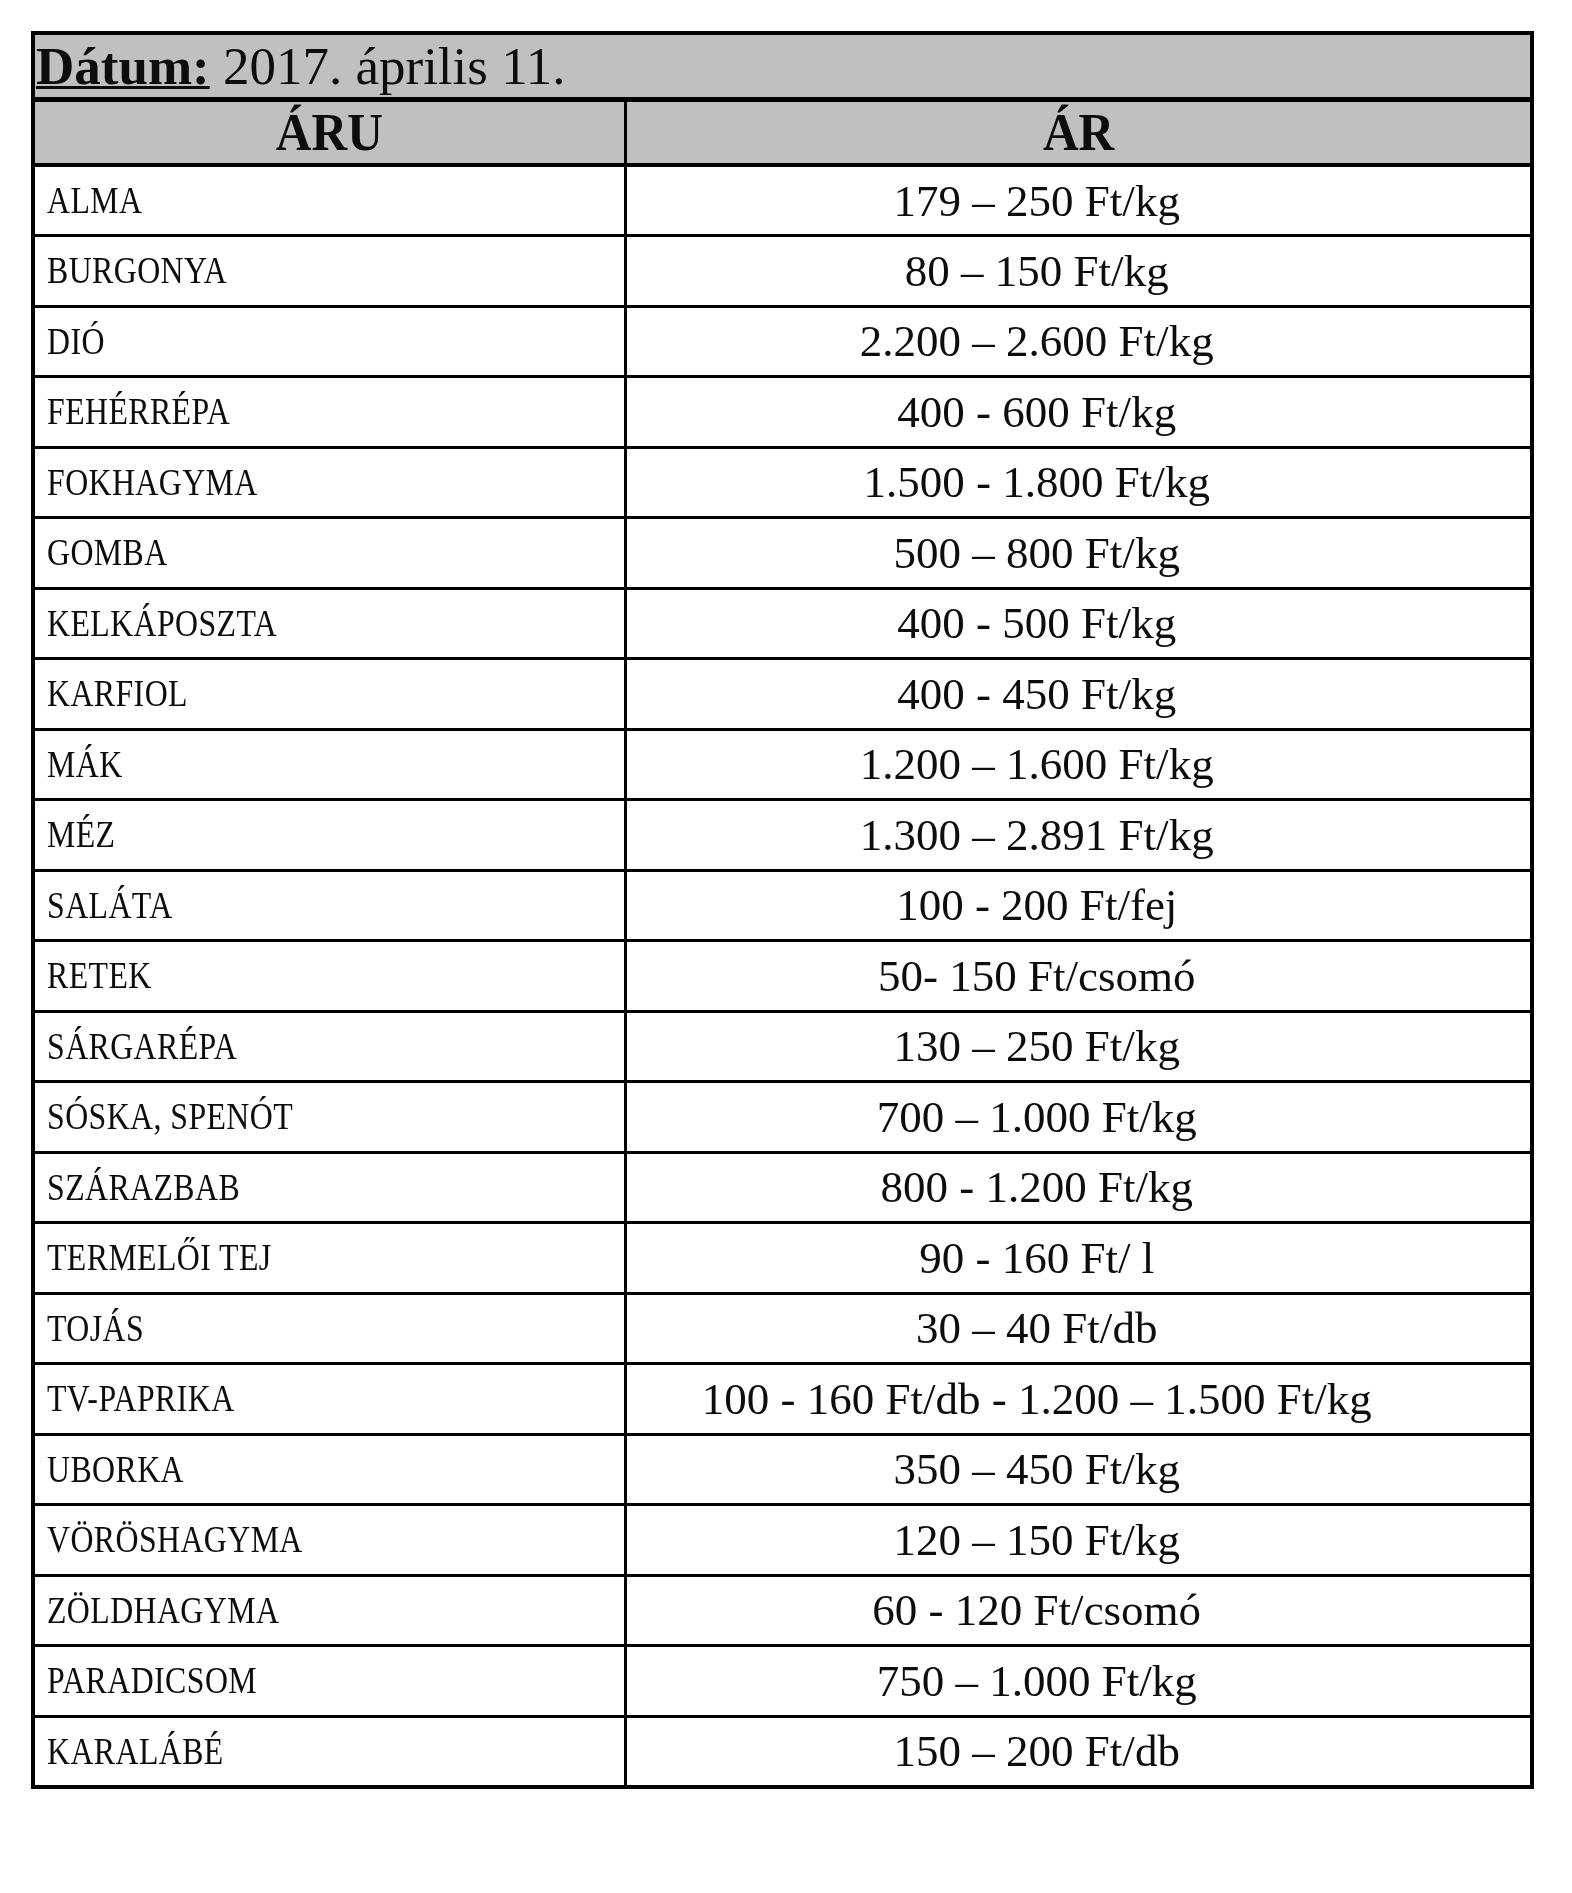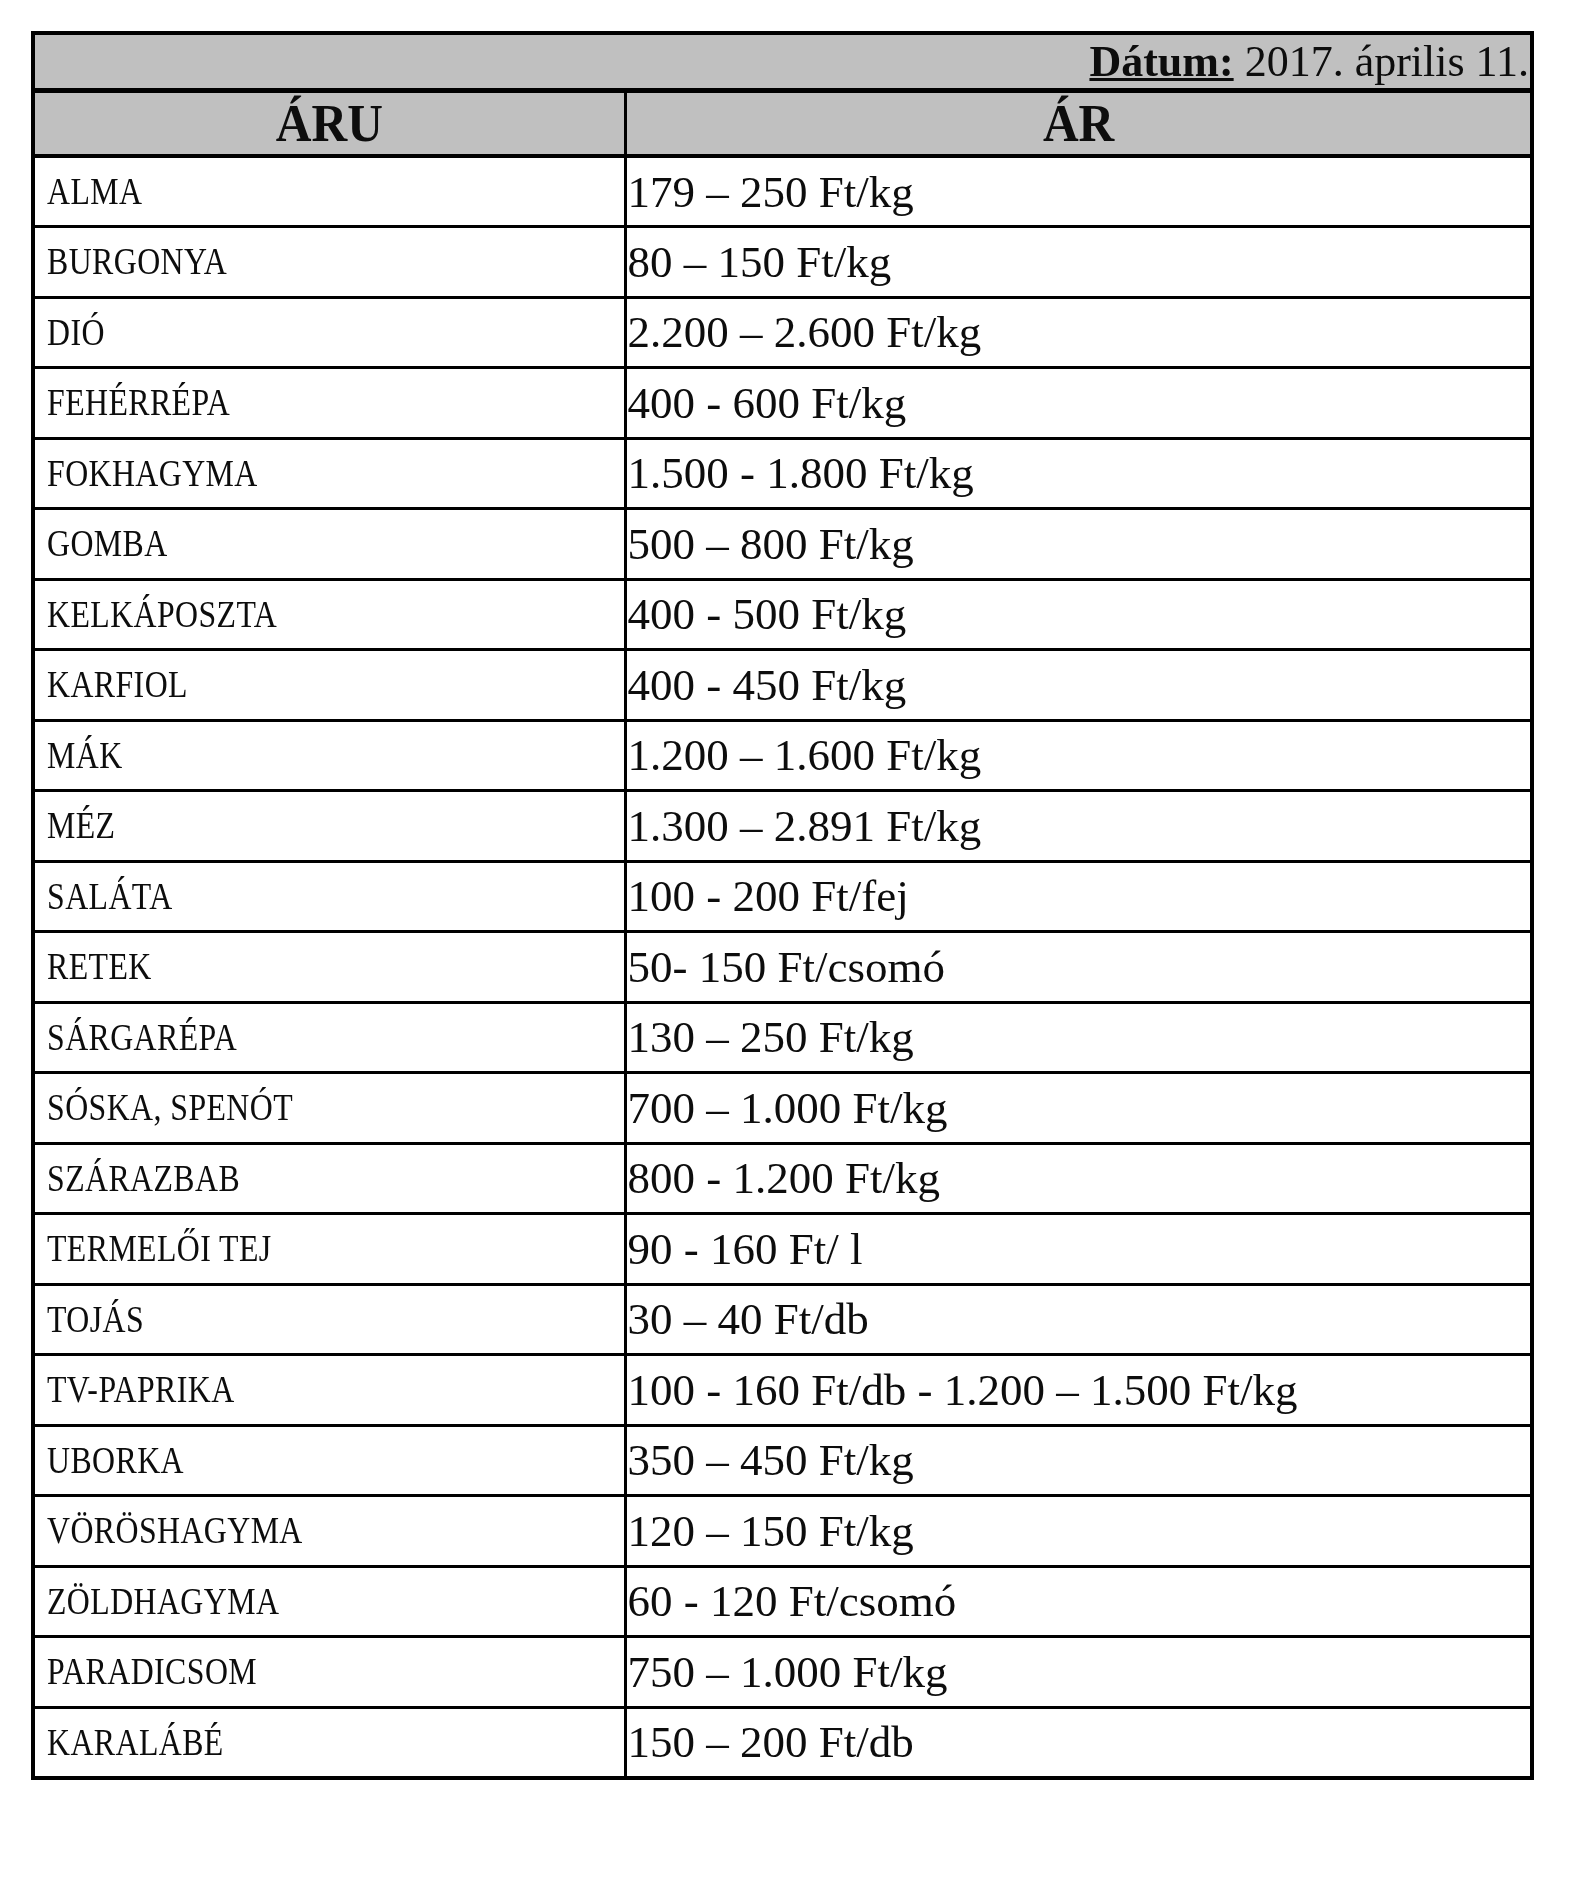--- a/index.html
+++ b/index.html
@@ -28,22 +28,22 @@
   col.col-price{width:907px;}
   td,th{
     border:3px solid var(--border-color);
     vertical-align:middle;
     overflow:hidden;
     white-space:nowrap;
   }
   tr.date-row{height:54px;}
   tr.date-row td{
     background:var(--header-bg);
-    text-align:right;
-    font-size:44px;
+    text-align:left;
+    font-size:53px;
     border-bottom-width:5px;
     margin-top:19px;
   }
   tr.date-row .date-label{
     font-weight:bold;
     text-decoration:underline;
     text-decoration-thickness:3px;
   }
   tr.head-row{height:59px;}
   tr.head-row th{
@@ -64,21 +64,21 @@
     padding-left:12px;
     font-size:37px;
   }
   td.name-cell .nm{
     display:inline-block;
     transform:scaleX(0.86);
     transform-origin:left center;
     letter-spacing:0.5px;
   }
   td.price-cell{
-    text-align:left;
+    text-align:center;
     padding-right:84px;
     font-size:45px;
   }
 </style>
 </head>
 <body>
 
 <table class="price-table">
   <colgroup>
     <col class="col-item">

